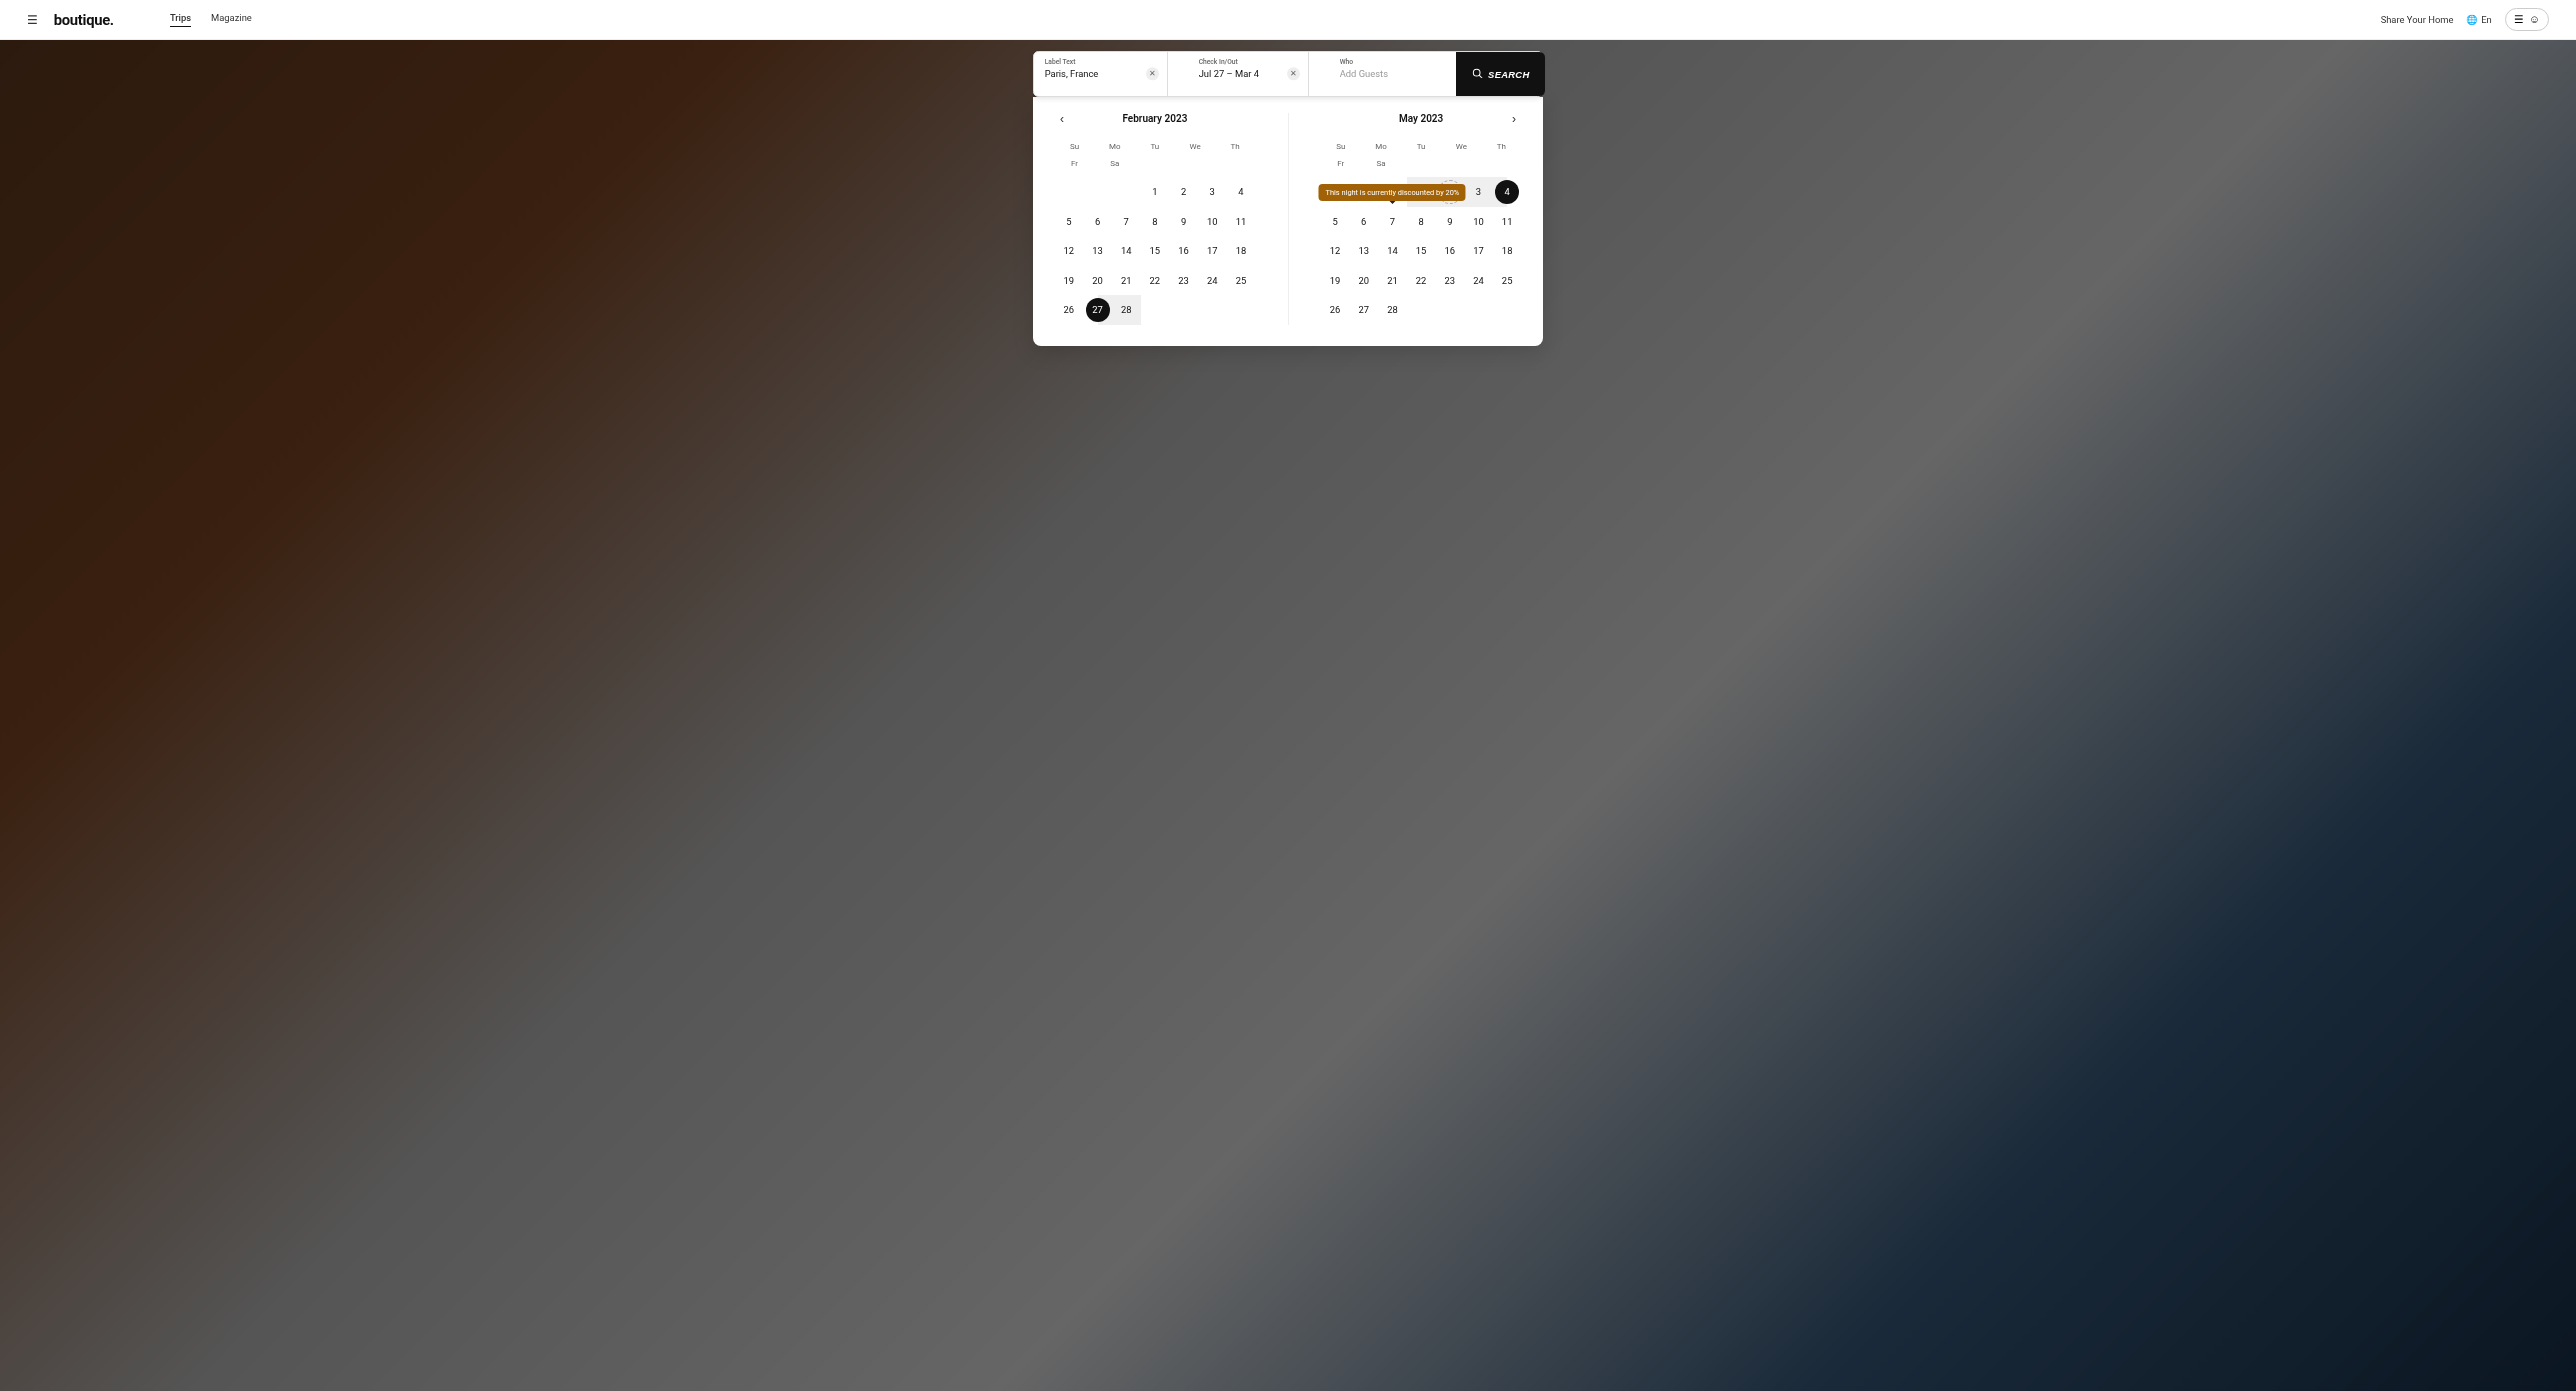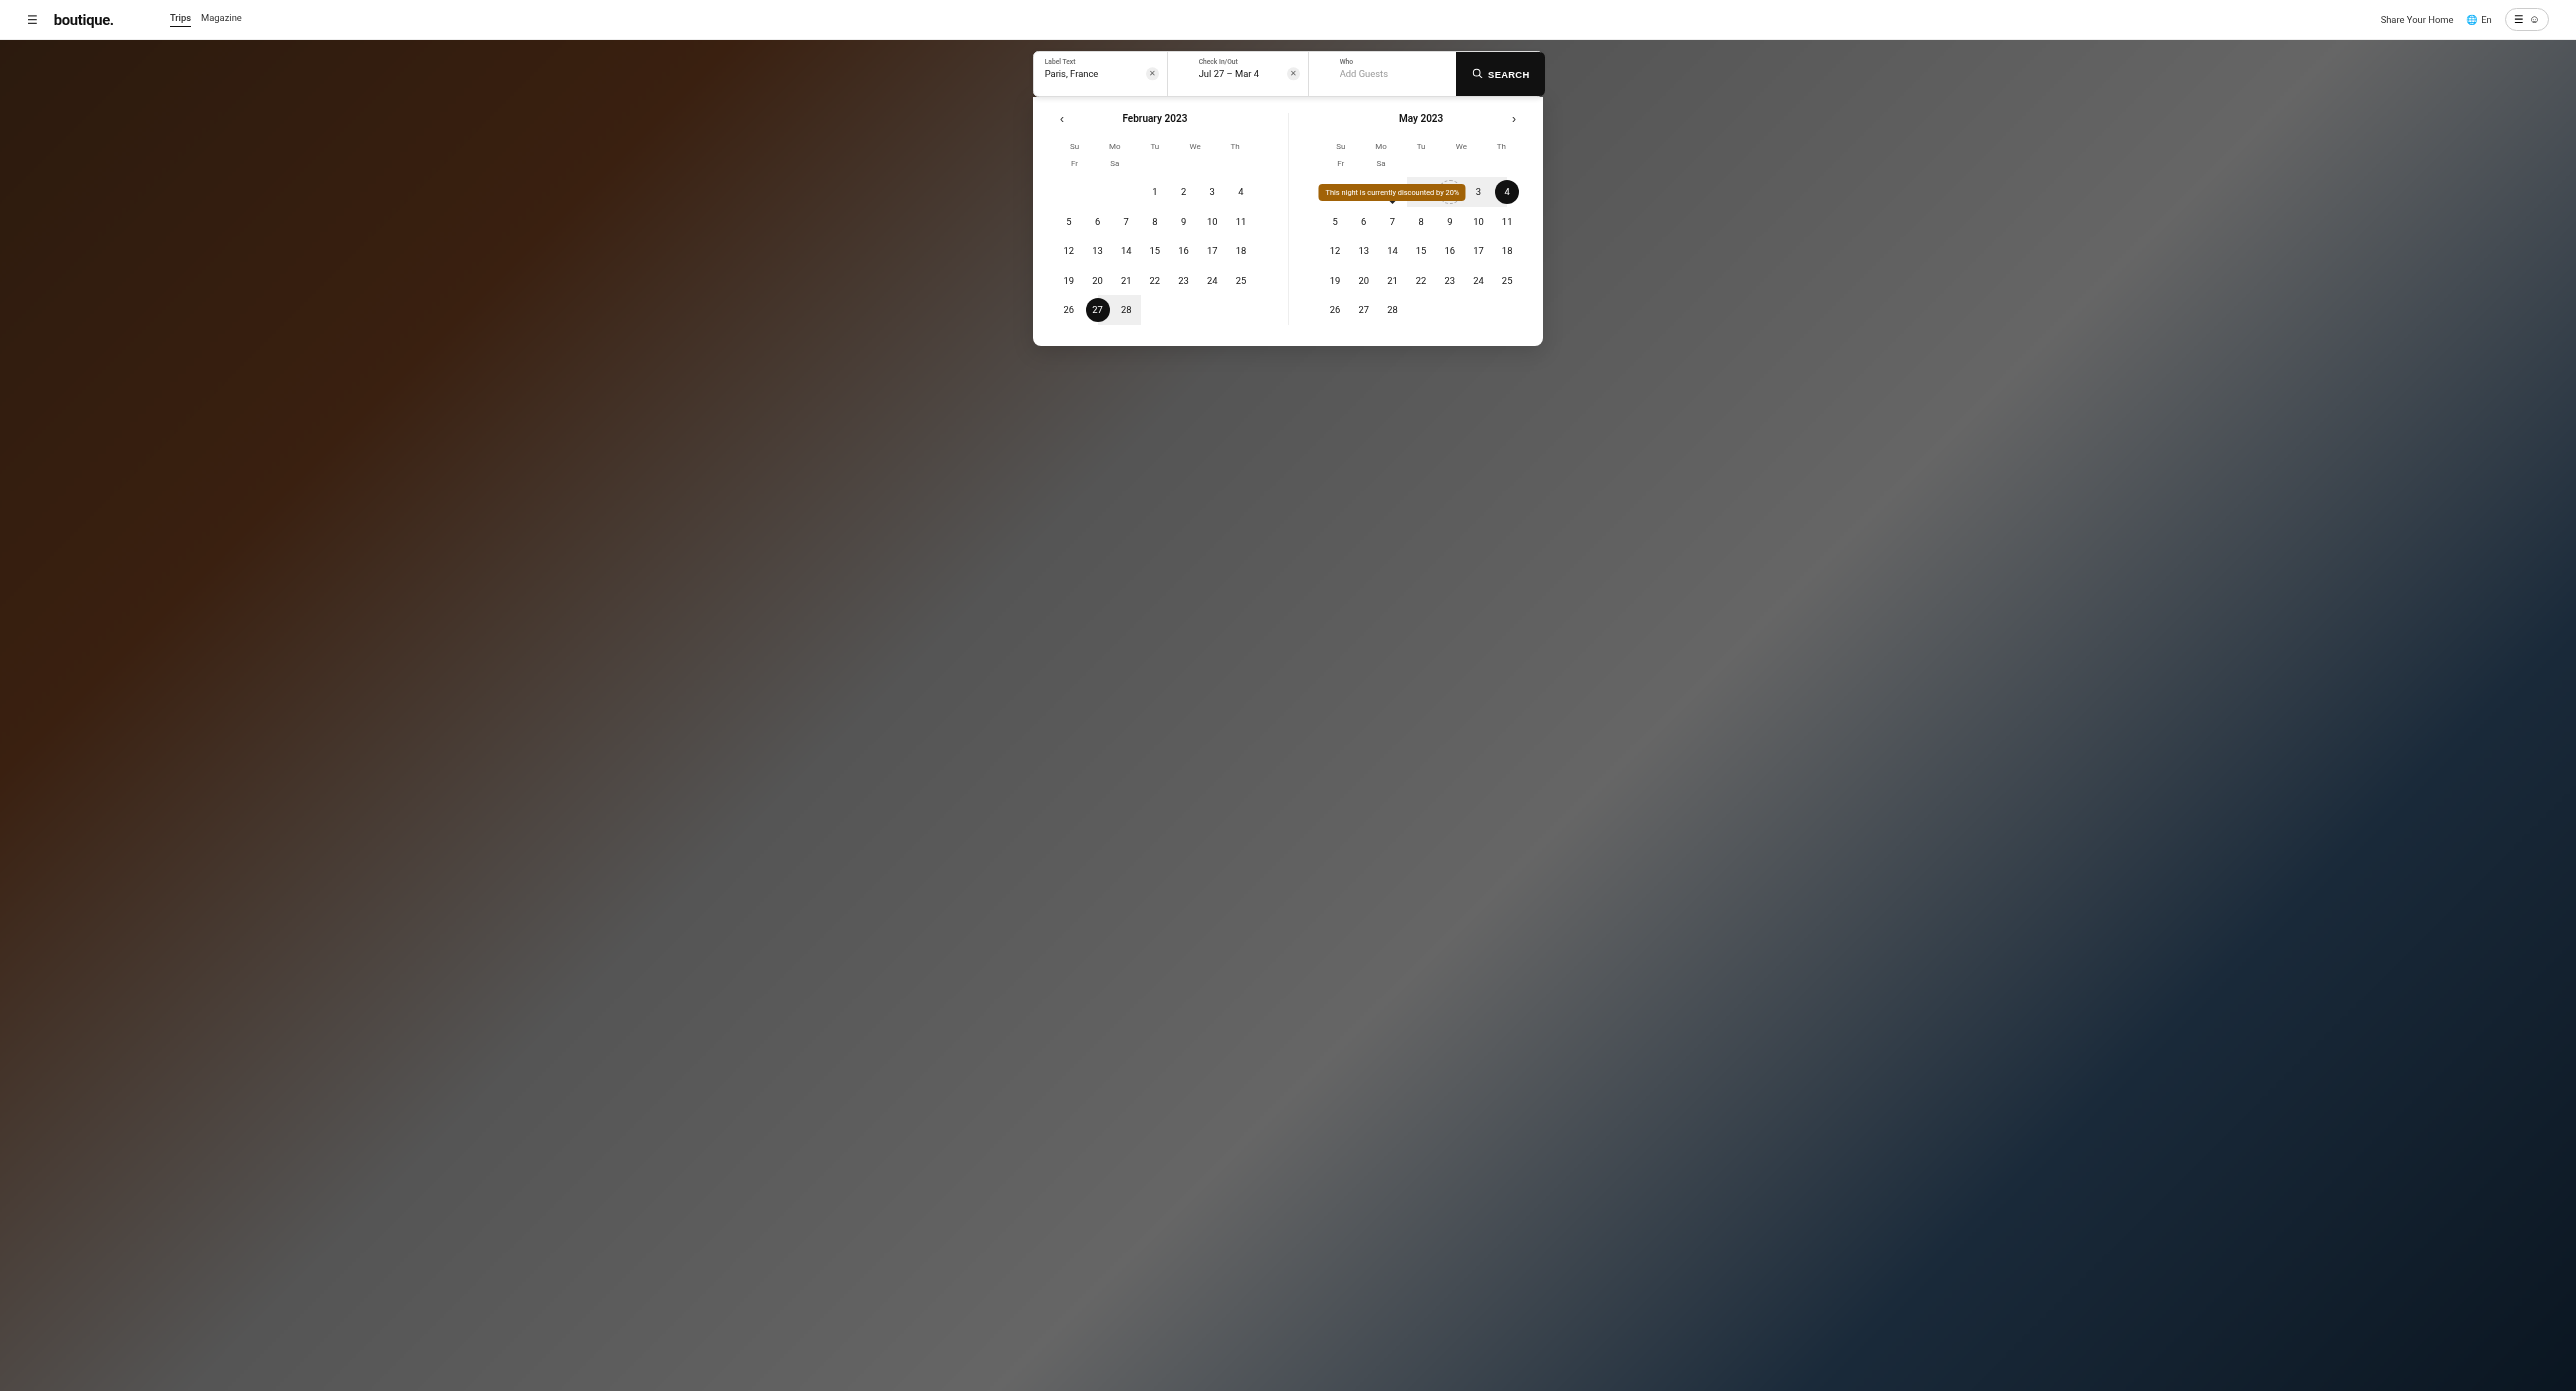--- a/index.html
+++ b/index.html
@@ -43,21 +43,21 @@
       color: #333;
     }
     .logo {
       font-size: 14.8px;
       font-weight: 700;
       color: #111;
       letter-spacing: -0.3px;
     }
     .nav-links {
       display: flex;
-      gap: 10px;
+      gap: 20px;
       margin-left: 40px;
     }
     .nav-link {
       font-size: 9.4px;
       color: #333;
       text-decoration: none;
       cursor: pointer;
       padding-bottom: 2.7px;
     }
     .nav-link.active {
@@ -161,20 +161,21 @@
       border: none;
       border-radius: 0 5.4px 5.4px 0;
       padding: 16px 16px;
       cursor: pointer;
       display: flex;
       align-items: center;
       gap: 5.4px;
       font-size: 9.4px;
       font-weight: 600;
       letter-spacing: 0.3px;
+      font-style: italic;
     }
 
     
     .calendar-dropdown {
       position: relative;
       z-index: 15;
       background: #fff;
       border-radius: 0 0 8px 8px;
       width: 510px;
       margin: 0 auto;

